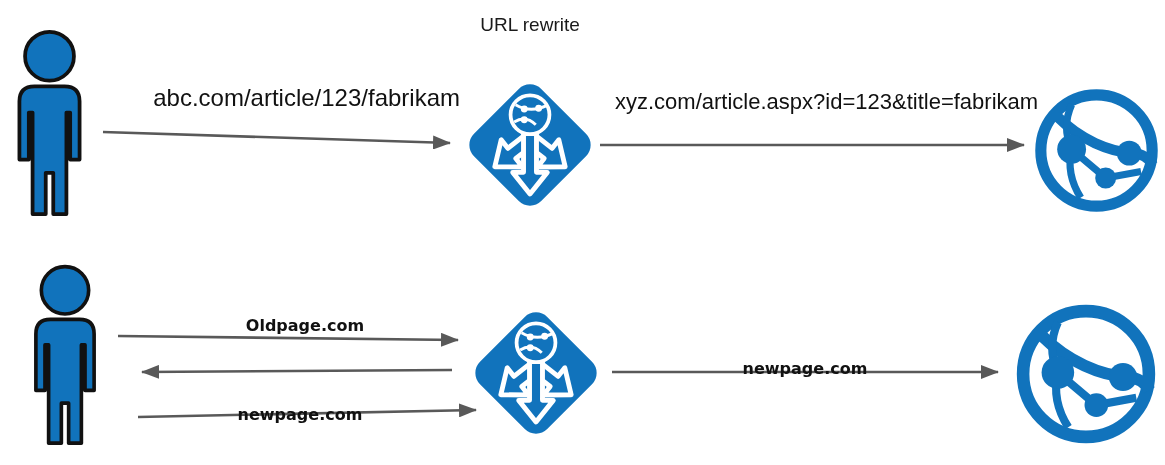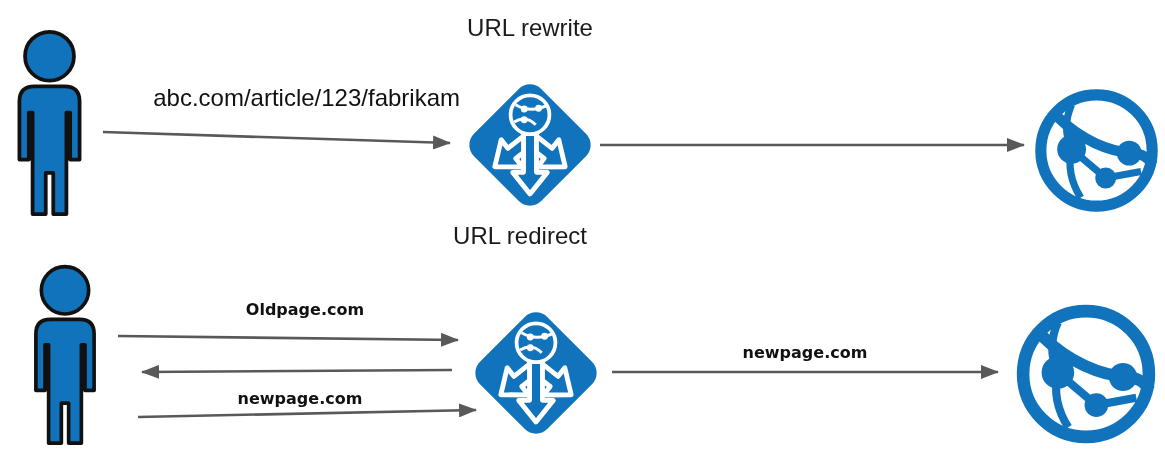--- a/index.html
+++ b/index.html
@@ -6,39 +6,40 @@
   #canvas{
     position:relative;
     width:1165px;height:465px;
     background:#ffffff;
     font-family:"Liberation Sans", sans-serif;
     color:#1a1a1a;
     overflow:hidden;
   }
   .abs{position:absolute;}
   .title{
-    font-size:24px;
+    font-size:19px;
     color:#1a1a1a;
     text-align:center;
     white-space:nowrap;
   }
   .url-label{
     font-size:24px;
     color:#111;
     text-align:right;
     white-space:nowrap;
   }
   .url-label.small{font-size:22px;}
   .bold-label{
     font-family:"DejaVu Sans", sans-serif;
     font-weight:bold;
     font-size:16px;
     color:#111;
     text-align:center;
     white-space:nowrap;
+    margin-top:16px;
   }
   .icon-blue{color:var(--azure-blue,#1173bc);}
   svg{display:block;}
   .arrow-line{
     stroke:var(--arrow-gray,#595959);
     stroke-width:2.6;
   }
   #arrow-layer{pointer-events:none;}
   #ah path{fill:var(--arrow-gray,#595959);}
 </style>
@@ -106,28 +107,28 @@
   </div>
 
   <div class="abs url-label" style="left:140px;top:84px;width:320px">abc.com/article/123/fabrikam</div>
 
   <div class="abs icon-blue" style="left:458px;top:73px">
     <svg width="144" height="144">
         <use href="#sym-gateway"></use>
       </svg>
   </div>
 
+  <div class="abs url-label small" style="left:615px;top:89px;width:405px">xyz.com/article.aspx?id=123&amp;title=fabrikam</div>
 
   <div class="abs icon-blue" style="left:1030px;top:85px">
     <svg width="133" height="131">
         <use href="#sym-globe"></use>
       </svg>
   </div>
 
-  <div class="abs title" style="left:370px;top:222px;width:300px">URL redirect</div>
 
   <div class="abs icon-blue" style="left:20px;top:263px">
     <svg width="90" height="182">
         <use href="#sym-person"></use>
       </svg>
   </div>
 
   <div class="abs bold-label" style="left:180px;top:300px;width:250px">Oldpage.com</div>
 
 

